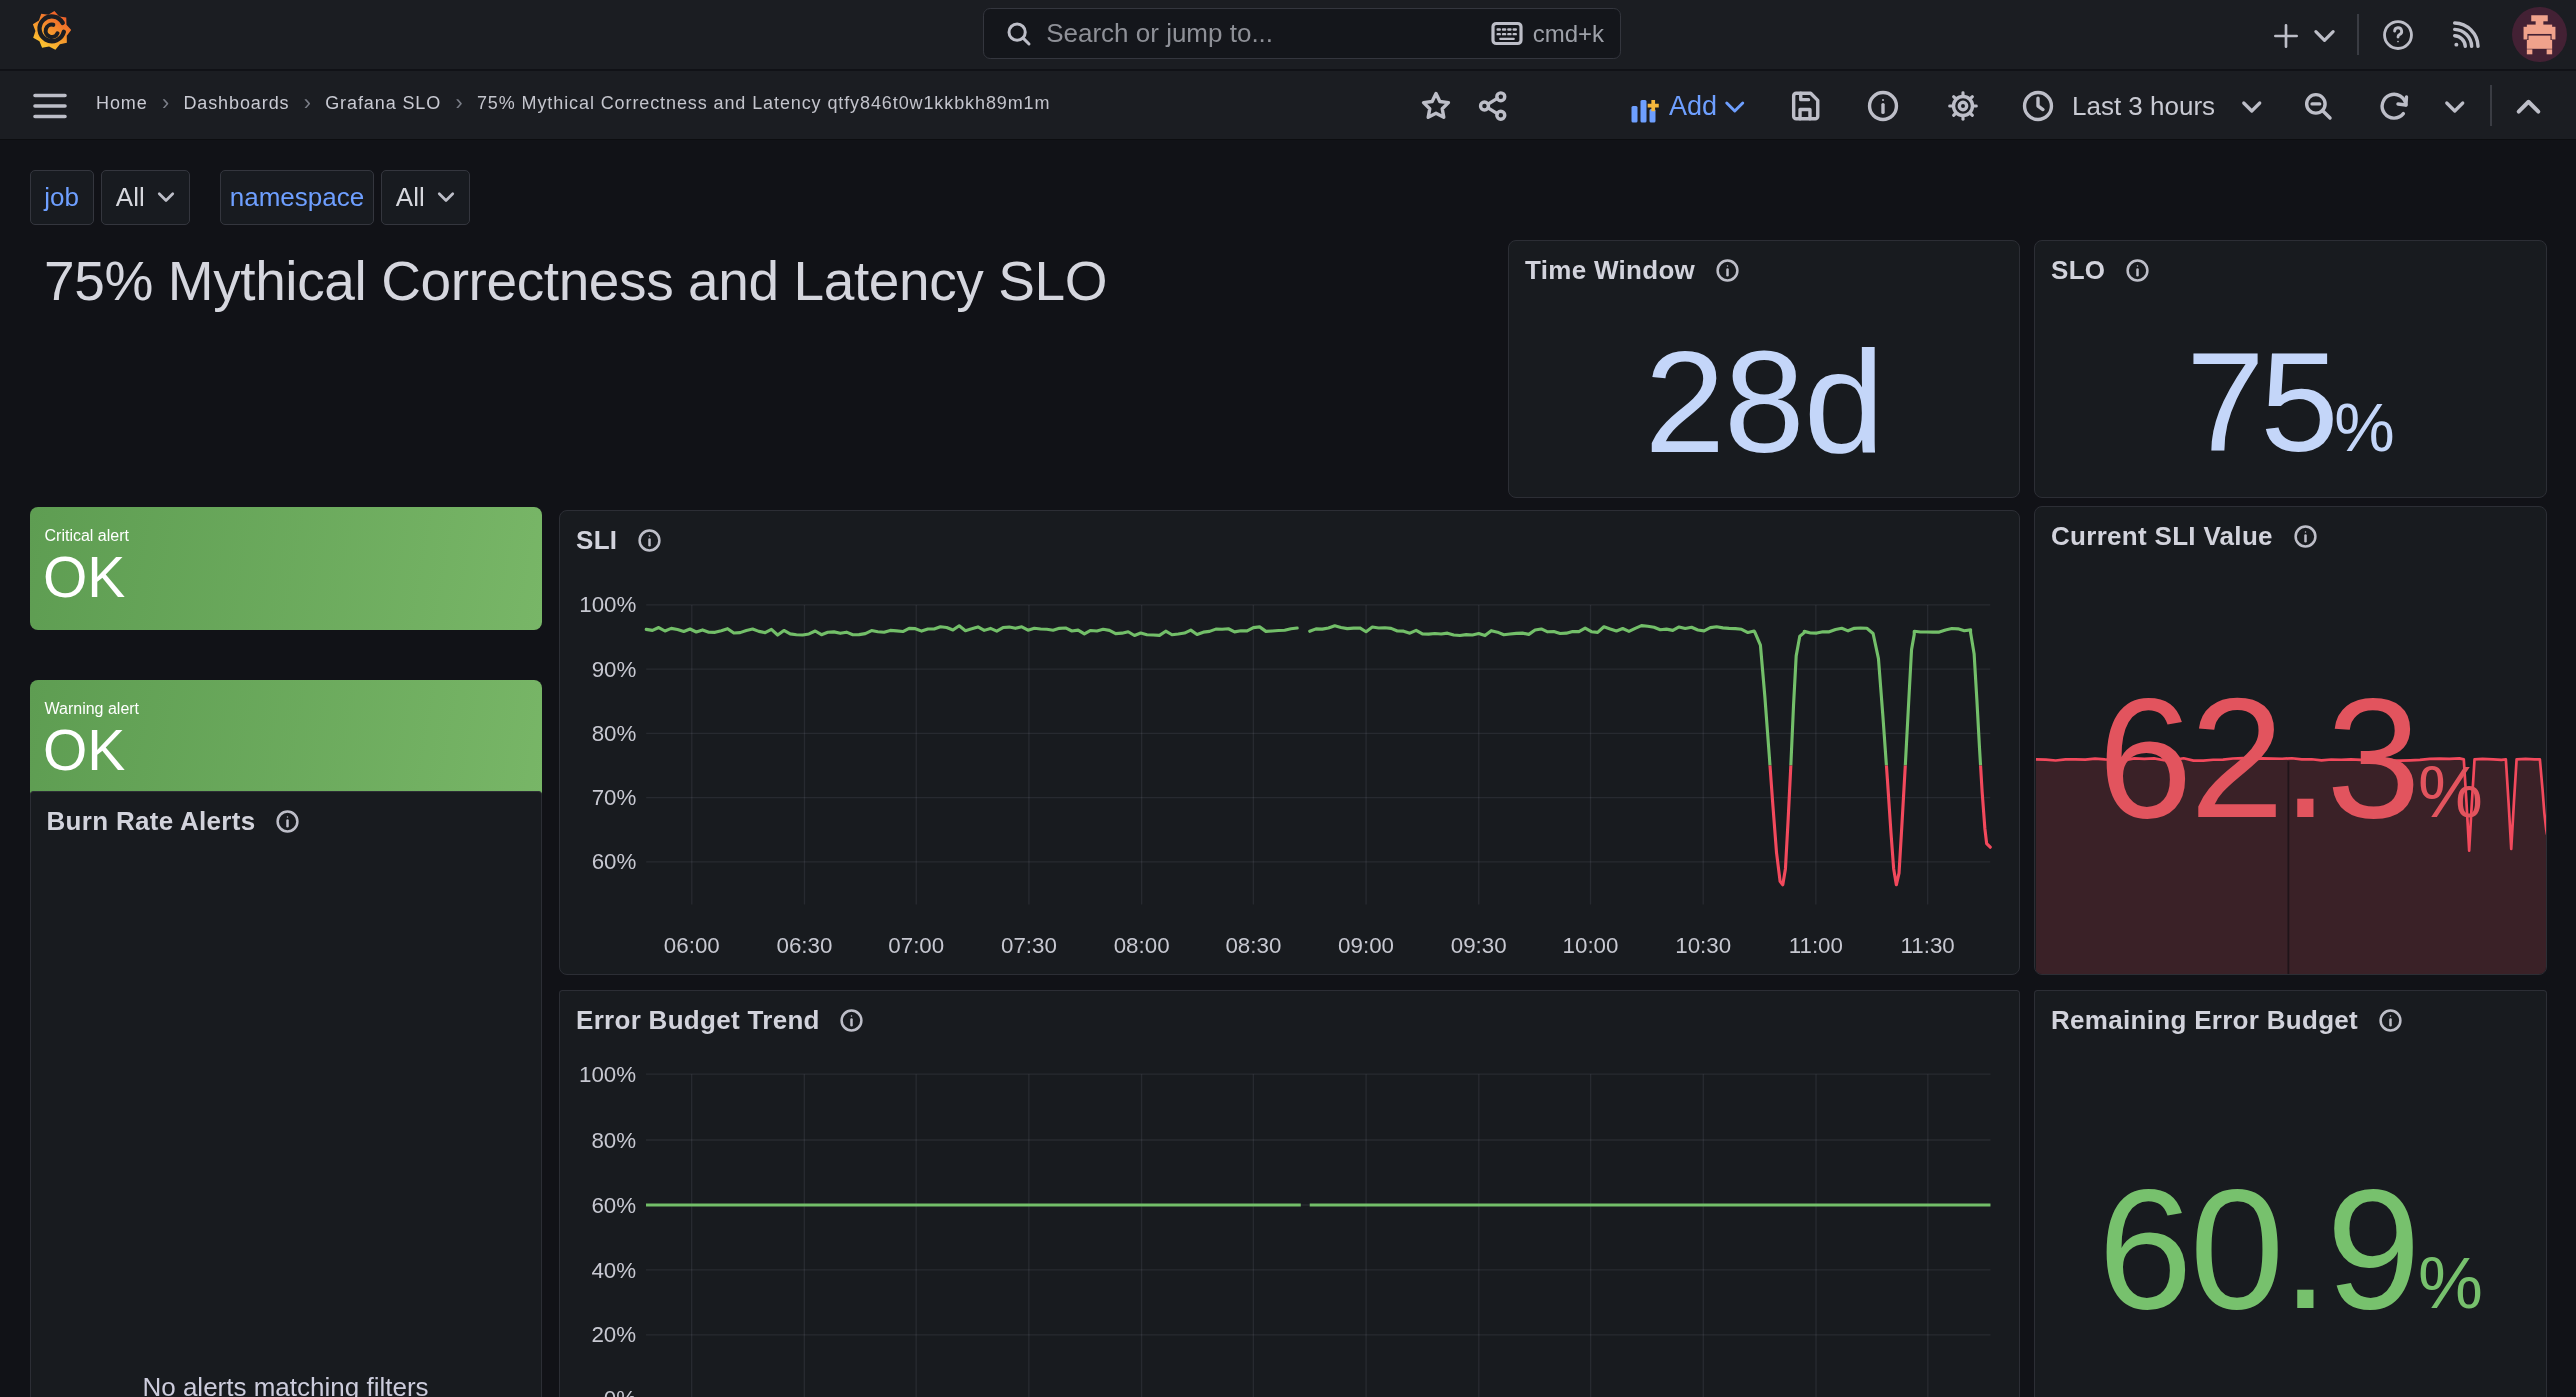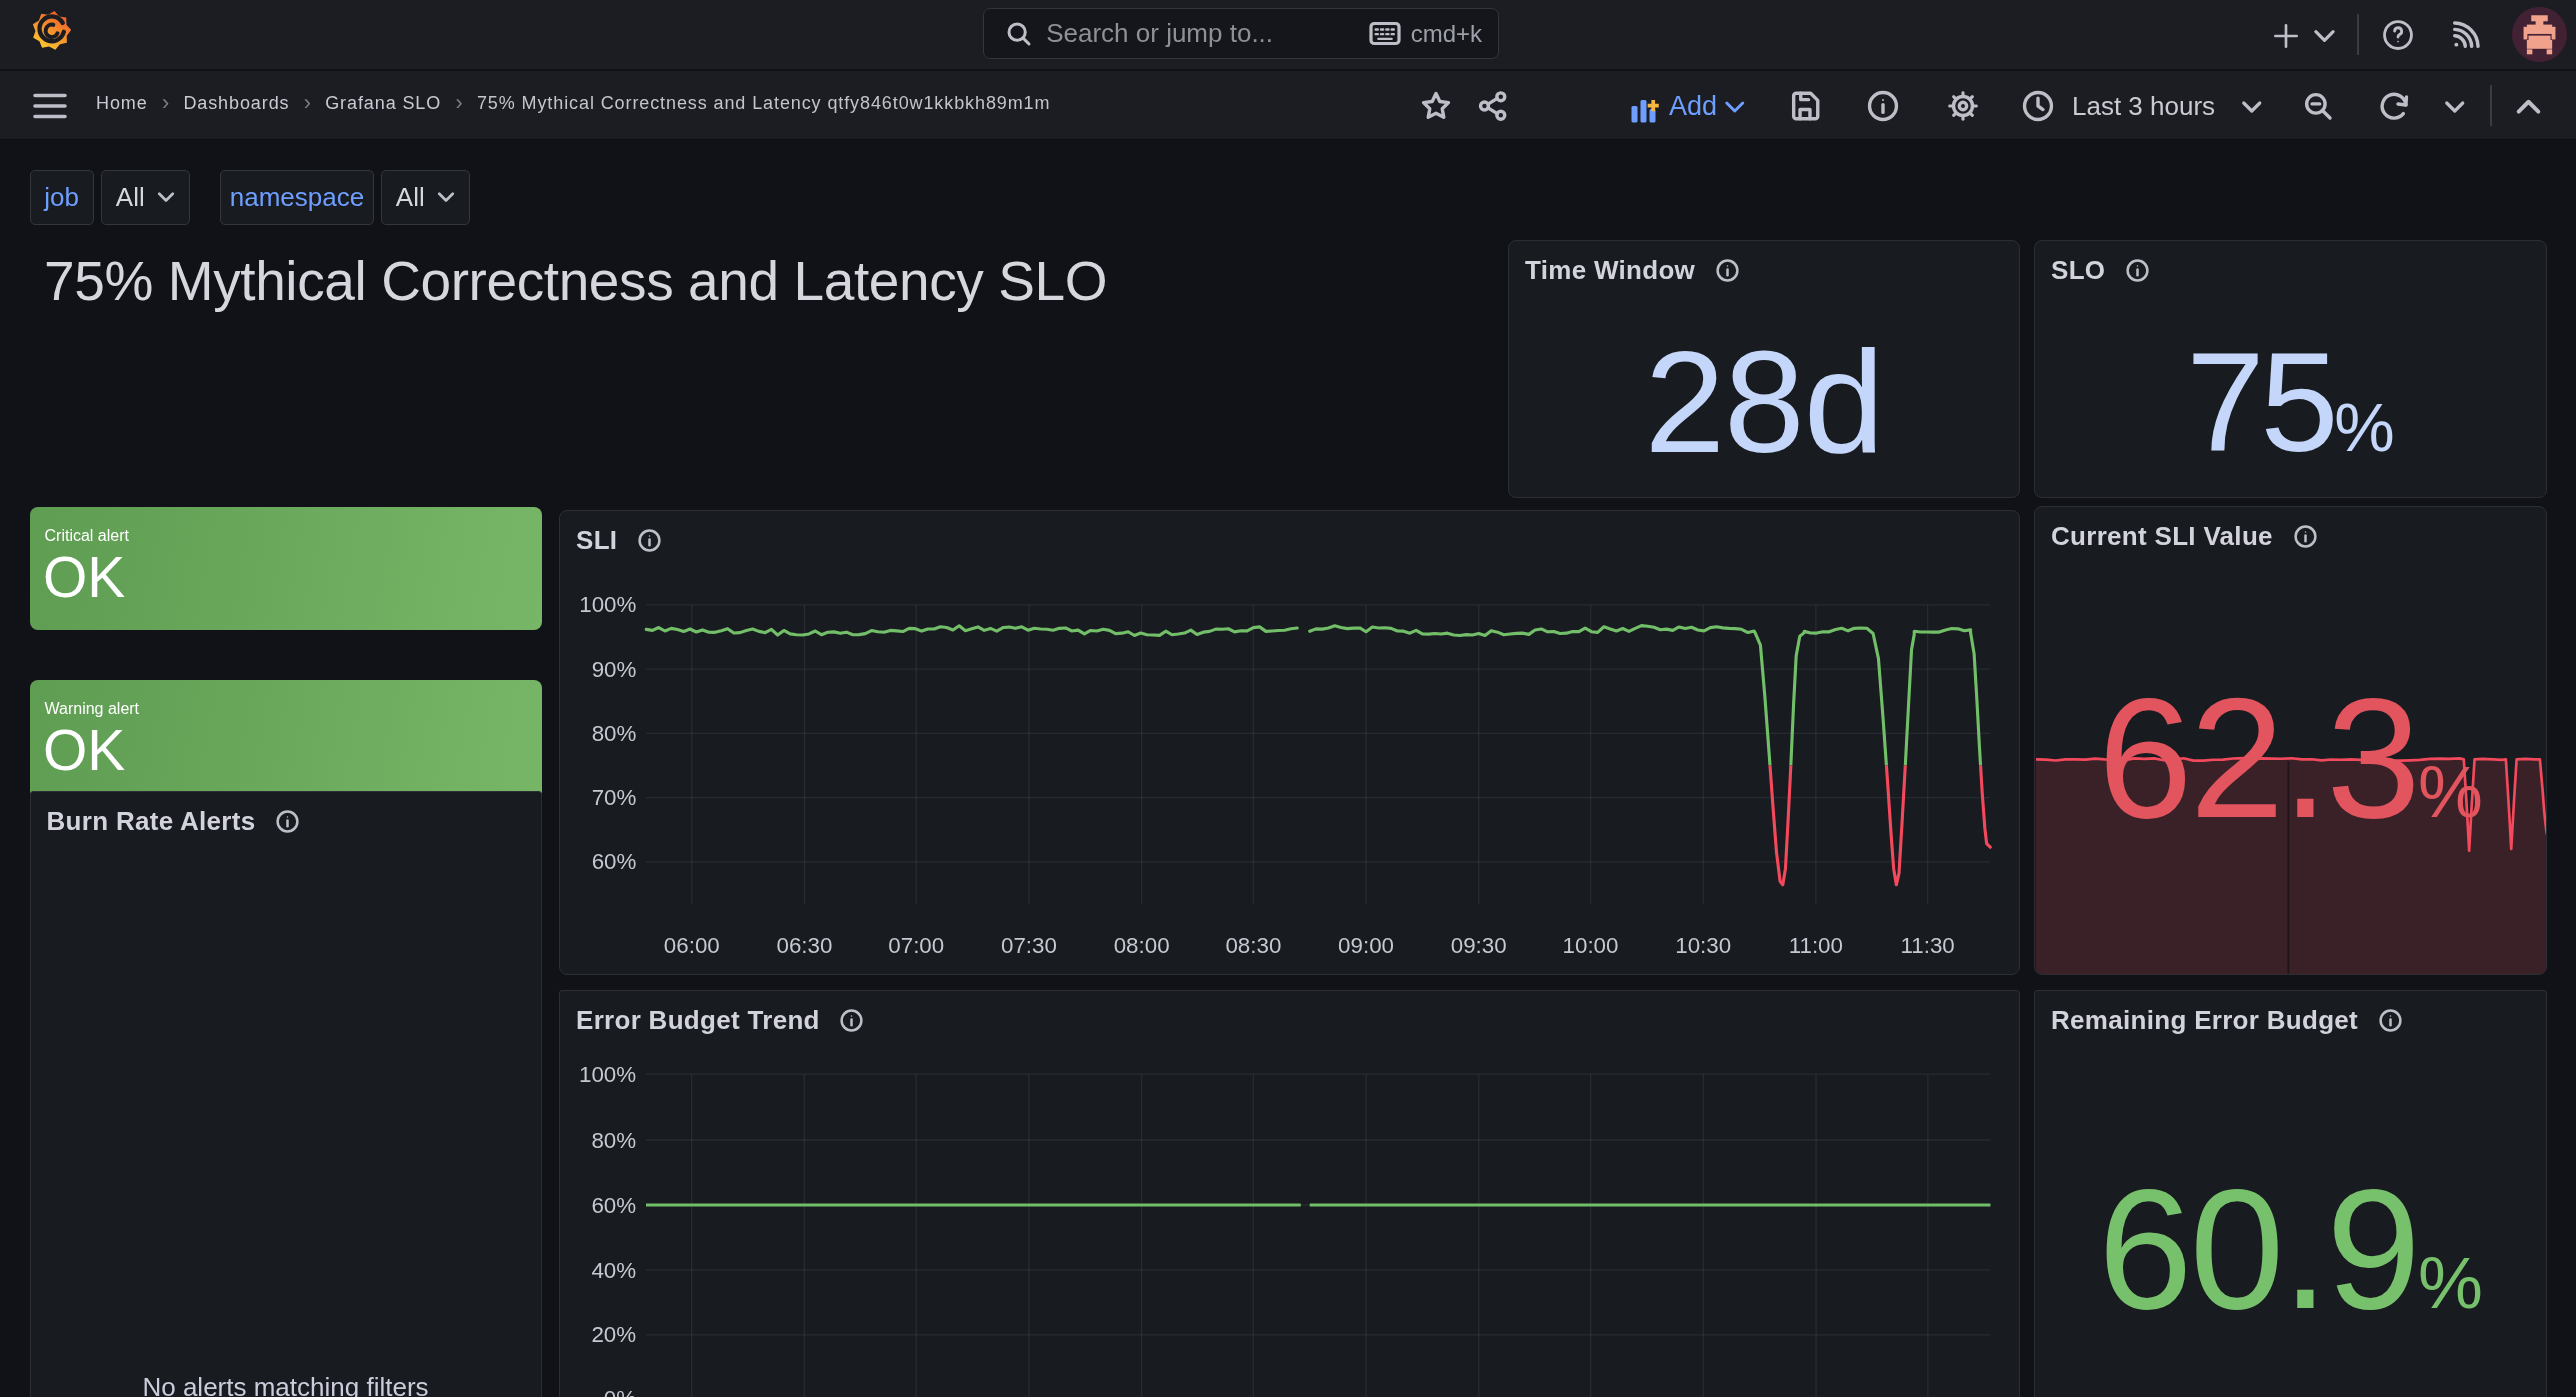--- a/index.html
+++ b/index.html
@@ -2,21 +2,21 @@
 <html style="font-size:14.3px"><head>
 <meta charset="utf-8">
 <style>
   * { margin:0; padding:0; box-sizing:border-box; }
   html,body { background:#111217; }
   .page { position:relative; width:2576px; height:1397px; background:#111217;
           font-family:"Liberation Sans", sans-serif; overflow:hidden; color:#ccccdc; }
   .abs { position:absolute; }
   .topnav { position:absolute; left:0; top:0; width:2576px; height:70px; background:#1b1d22; border-bottom:0.9px solid #101116; }
   .toolbar { position:absolute; left:0; top:71px; width:2576px; height:69px; background:#1b1d22; border-bottom:0.9px solid #0c0d10; }
-  .searchbox { position:absolute; left:983px; top:8px; width:516px; height:51px; background:#14161b;
+  .searchbox { position:absolute; left:983px; top:8px; width:638px; height:51px; background:#14161b;
                border:0.9px solid #34363e; border-radius:7.2px; display:flex; align-items:center; }
   .searchtxt { color:#8e9097; font-size:26px; margin-left:12.5px; }
   .cmdk { position:absolute; right:16px; top:10.7px; color:#9da0a8; font-size:24px; display:flex; align-items:center; gap:10px;}
   .crumb { font-size:18px; color:#c9cad3; letter-spacing:0.9px; }
   .crumb-sep { color:#7b7e88; font-size:21.5px; padding:0 14.3px; }
   .panel { position:absolute; background:#181b1f; border:0.9px solid #2c2e35; border-radius:8px; overflow:hidden; }
   .ptitle { position:absolute; top:14.3px; left:16px; font-size:26px; font-weight:bold; color:#d2d3dc; letter-spacing:0.3px; display:flex; align-items:center; gap:19.7px; }
   .chip { position:absolute; border:0.9px solid #34363e; background:#181b20; border-radius:5px; height:55px; top:170px;
           display:flex; align-items:center; justify-content:center; font-size:26px; }
   .blue { color:#6e9fff; }

